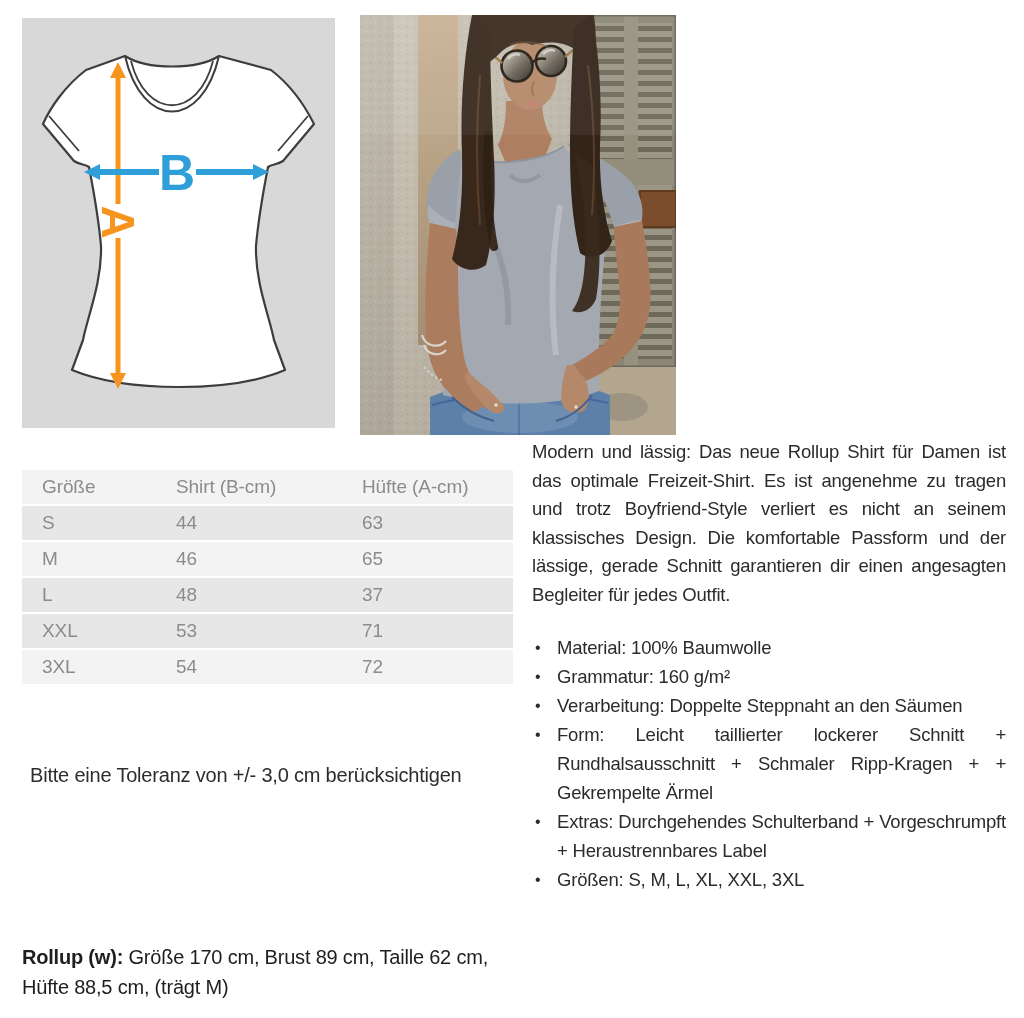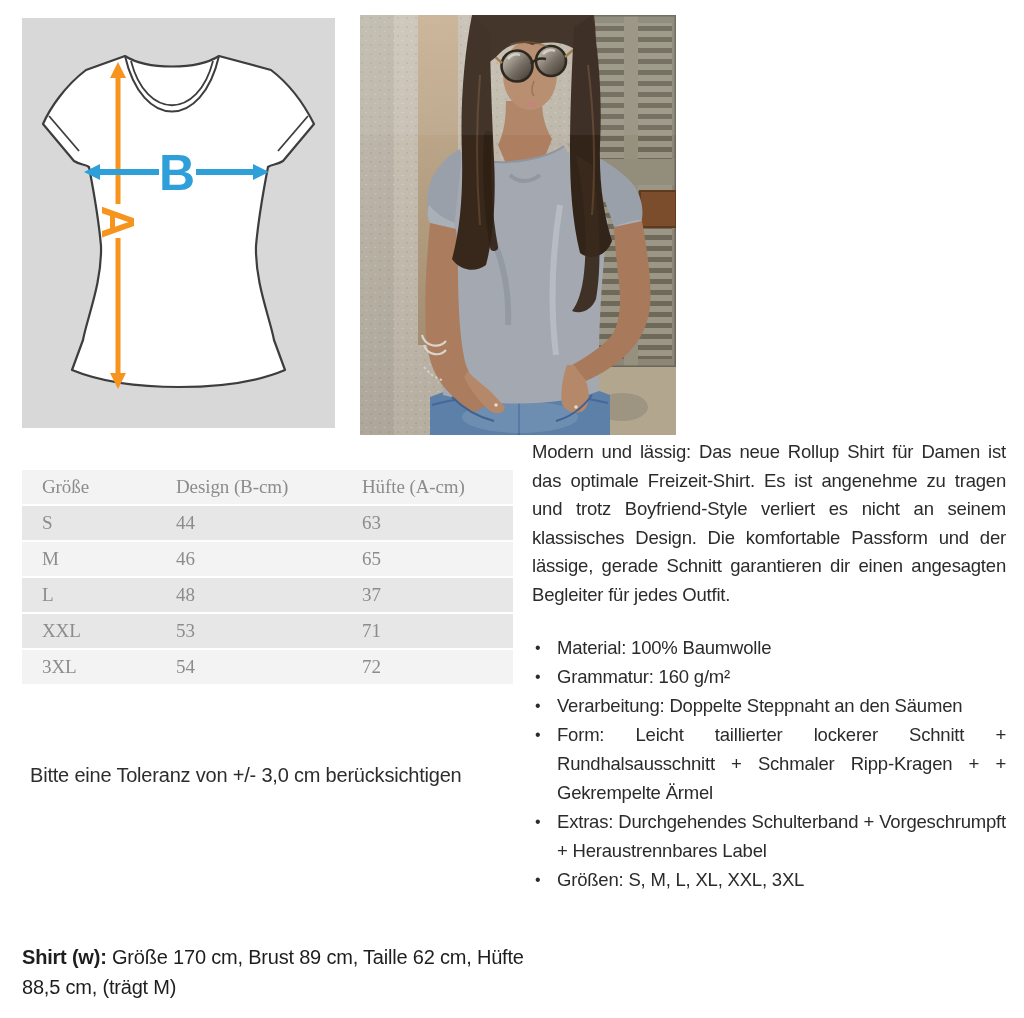--- a/index.html
+++ b/index.html
@@ -9,21 +9,21 @@
   
   #diagram{position:absolute;left:22px;top:18px;width:313px;height:410px;background:#d8d8d8;}
   #diagram svg{display:block;}
 
   
   #photo{position:absolute;left:360px;top:15px;width:316px;height:420px;}
   #photo svg{display:block;}
 
   
   #size-table{position:absolute;left:22px;top:470px;width:491px;font-size:19px;color:#8c8c8c;letter-spacing:-0.1px;}
-  .trow{display:grid;grid-template-columns:154px 186px 1fr;align-items:center;height:34px;margin-bottom:2px;font-family:Liberation Serif, serif;}
+  .trow{display:grid;grid-template-columns:154px 186px 1fr;align-items:center;height:34px;margin-bottom:2px;}
   .trow.light{background:#f3f3f3;}
   .trow.dark{background:#e7e7e7;}
   .c1{padding-left:20px;}
 
   
   #tolerance{position:absolute;left:30px;top:764px;font-size:20px;color:#2d2d2d;letter-spacing:-0.2px;}
 
   
   #rightcol{position:absolute;left:532px;top:438px;width:474px;color:#2b2b2b;}
   #description{font-size:18.5px;line-height:28.5px;text-align:justify;letter-spacing:-0.2px;hyphens:auto;-webkit-hyphens:auto;}
@@ -199,21 +199,21 @@
           </g>
         </g>
       </g>
       <rect width="316" height="120" fill="rgba(255,255,255,0.06)"></rect>
     </svg>
   </div>
 
   <div id="size-table">
     <div class="trow light">
       <div class="c1">Größe</div>
-      <div class="c2">Design (B-cm)</div>
+      <div class="c2">Shirt (B-cm)</div>
       <div class="c3">Hüfte (A-cm)</div>
     </div>
     <div class="trow dark">
       <div class="c1">S</div>
       <div class="c2">44</div>
       <div class="c3">63</div>
     </div>
     <div class="trow light">
       <div class="c1">M</div>
       <div class="c2">46</div>
@@ -262,16 +262,16 @@
         <div class="ftext">Extras: Durchgehendes Schulterband + Vorgeschrumpft + Heraustrennbares Label</div>
       </div>
       <div class="feature">
         <span class="dot">•</span>
         <div class="ftext">Größen:  S, M, L, XL, XXL, 3XL</div>
       </div>
     </div>
   </div>
 
   <div id="model-info">
-    <span class="bold">Shirt (w):</span><span> Größe 170 cm, Brust 89 cm, Taille 62 cm, Hüfte 88,5 cm, (trägt M)</span>
+    <span class="bold">Rollup (w):</span><span> Größe 170 cm, Brust 89 cm, Taille 62 cm, Hüfte 88,5 cm, (trägt M)</span>
   </div>
 
 </div>
 
 </body></html>

